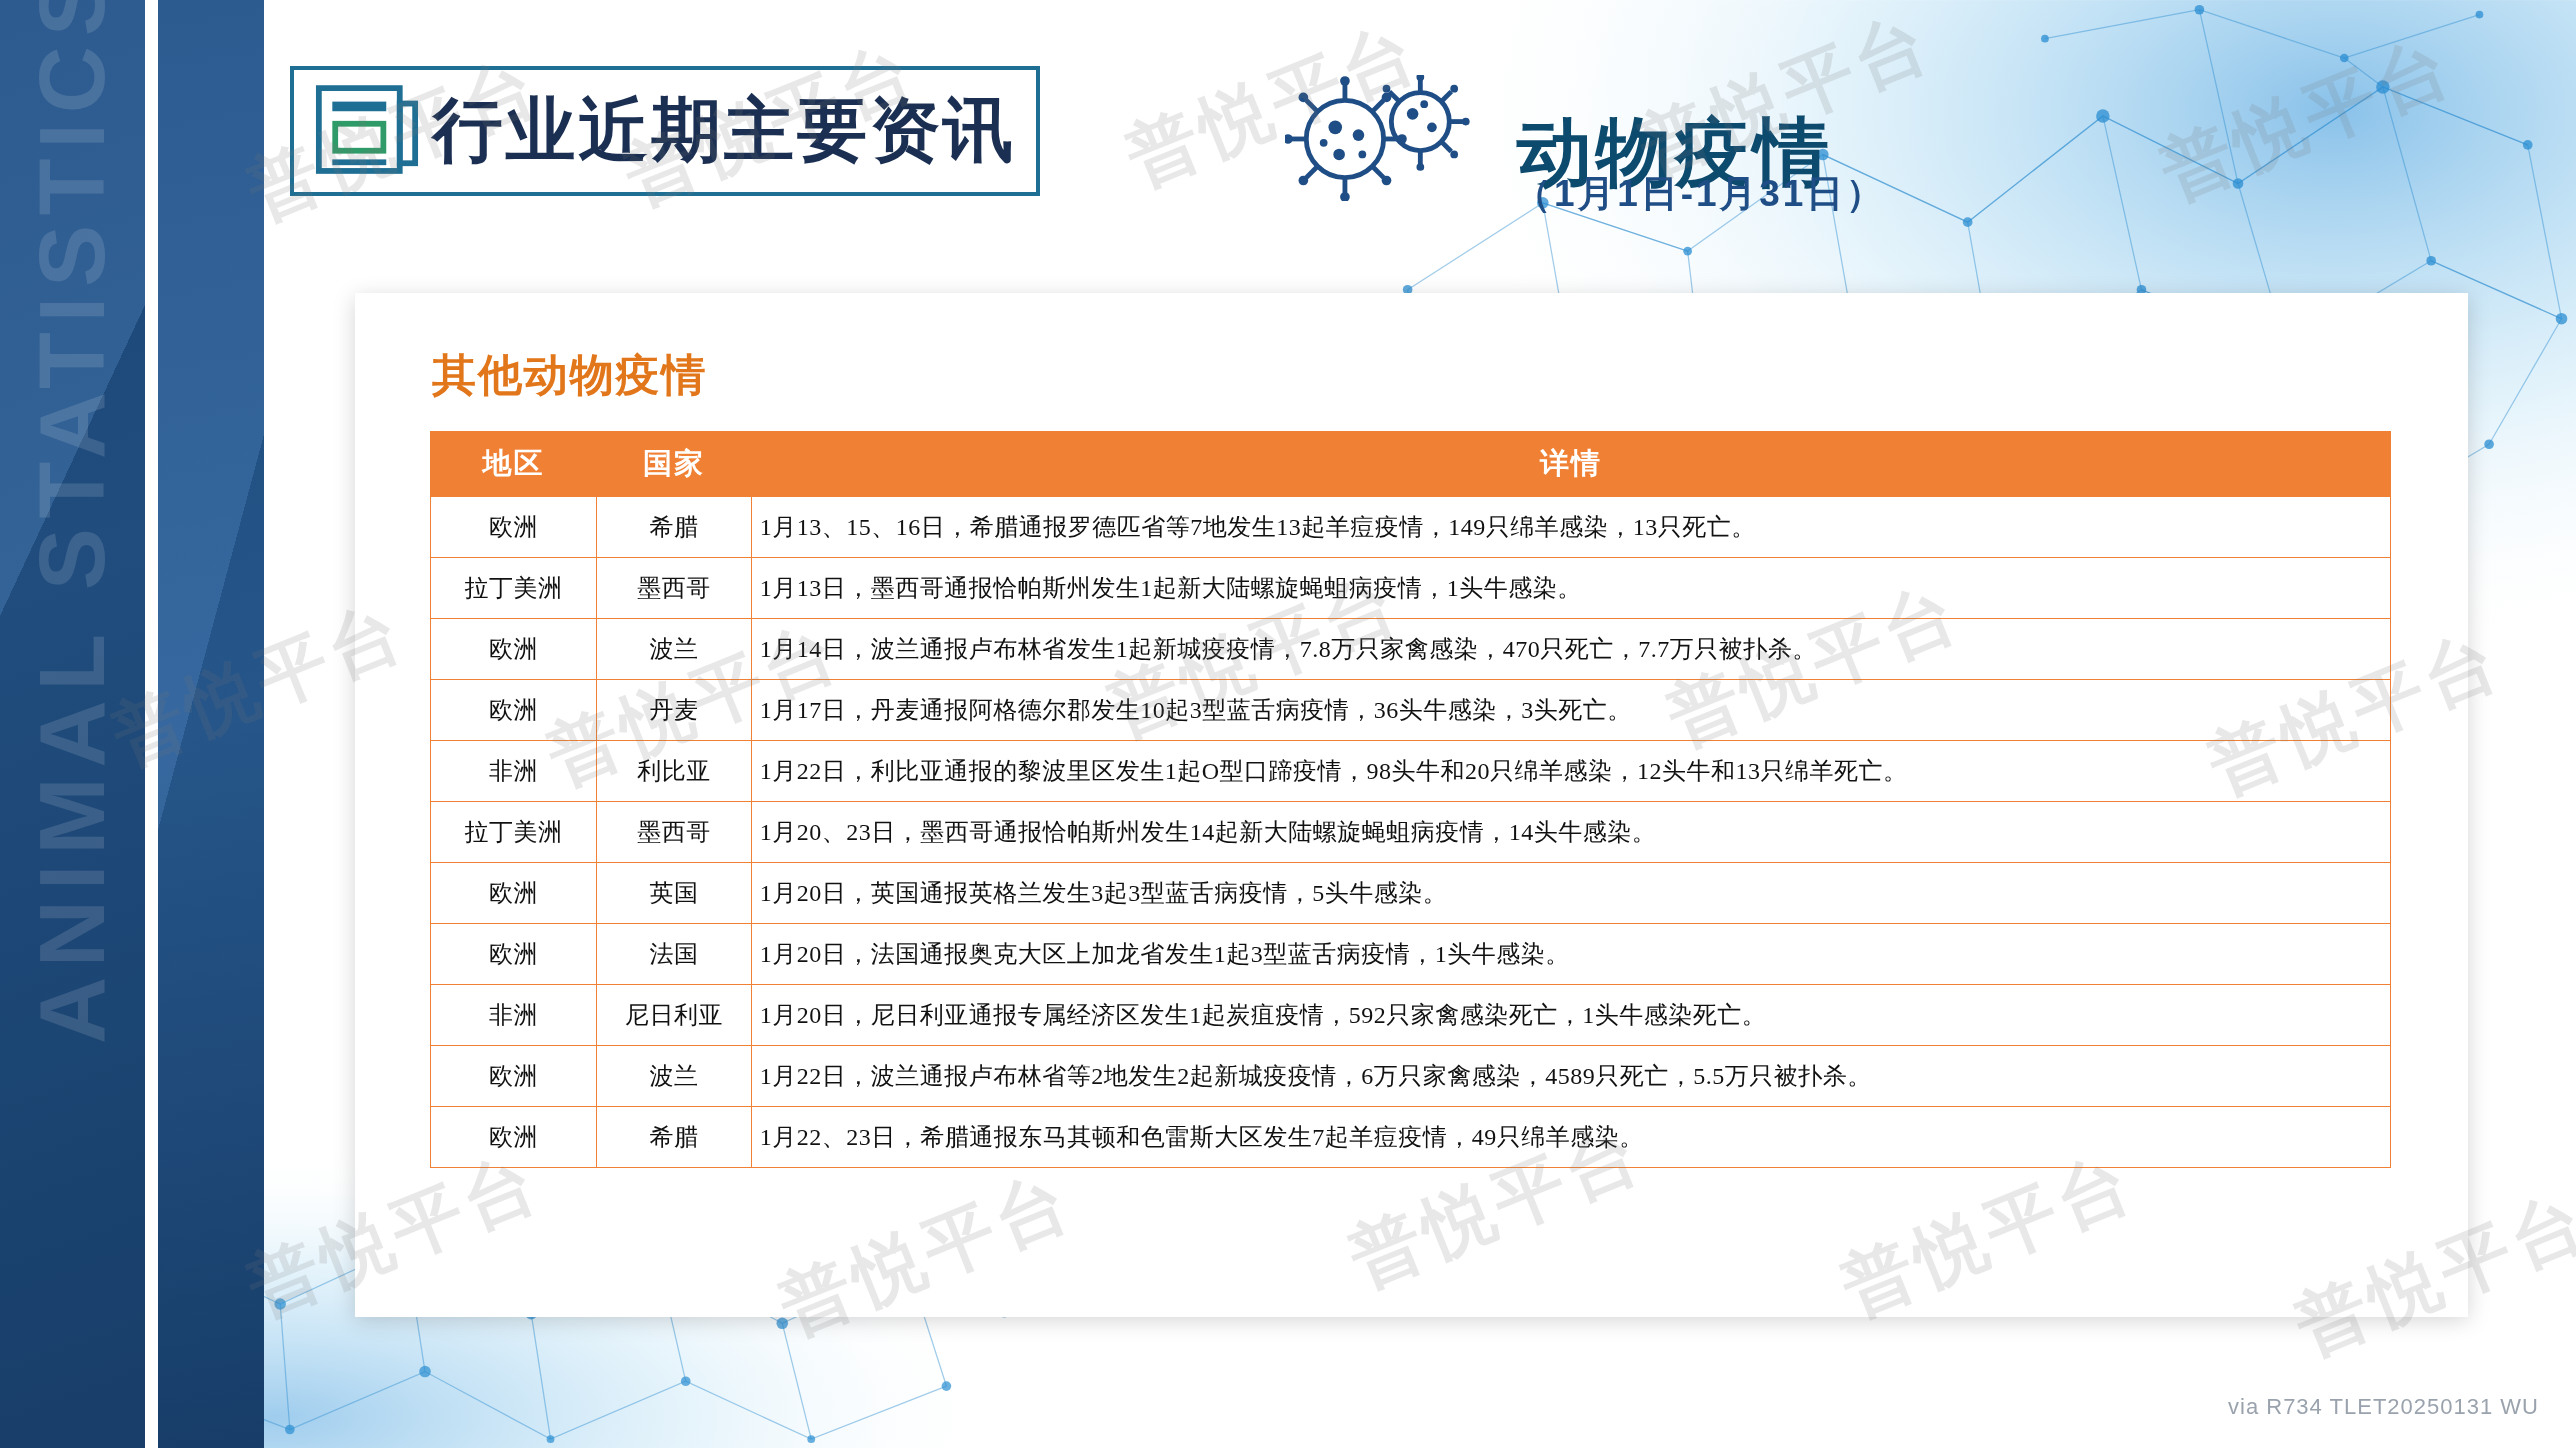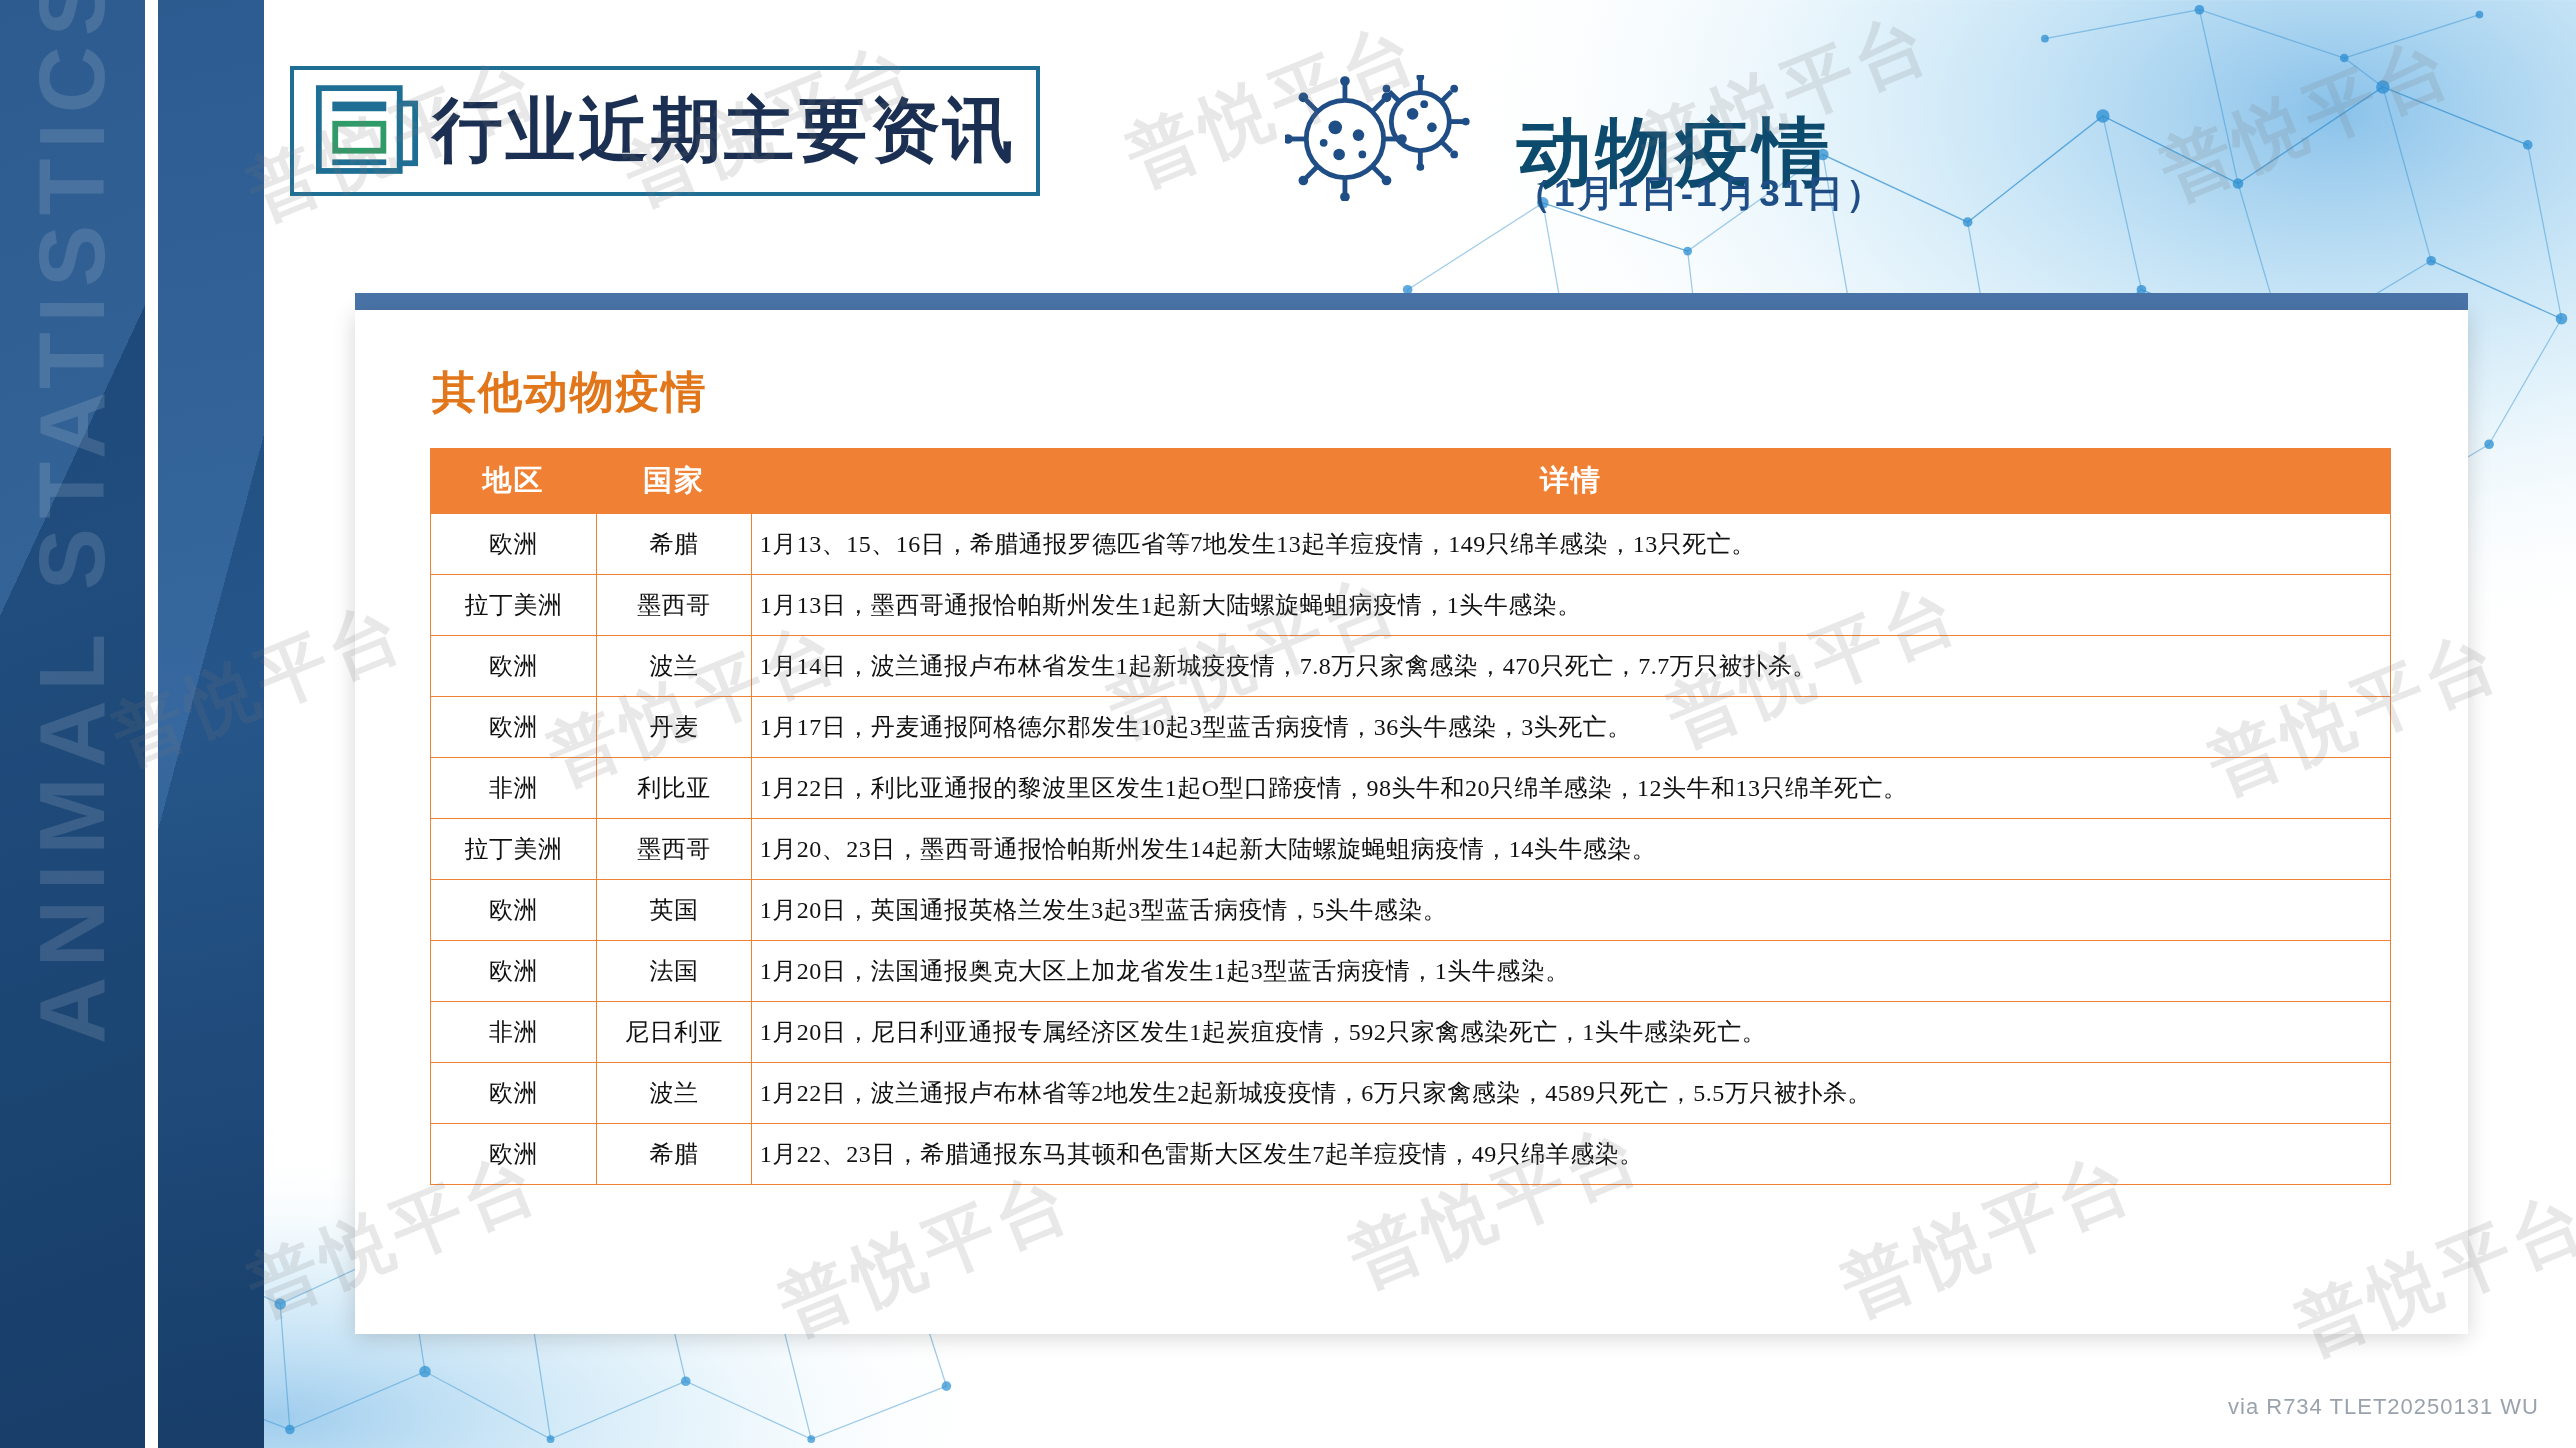--- a/index.html
+++ b/index.html
@@ -156,21 +156,21 @@
     color: #1f4d85;
     letter-spacing: 2.9px;
     font-family: "Liberation Sans", sans-serif;
     margin-left: 12px;
   }
 
   
   .card {
     position: absolute;
     left: 355px;
-    top: 310px;
+    top: 293px;
     width: 2113px;
     height: 1024px;
     background: #ffffff;
     box-shadow: 0 3.9px 21px rgba(0,0,0,0.17);
   }
   .card-topbar {
     position: absolute;
     left: 355px;
     top: 293px;
     width: 2113px;

